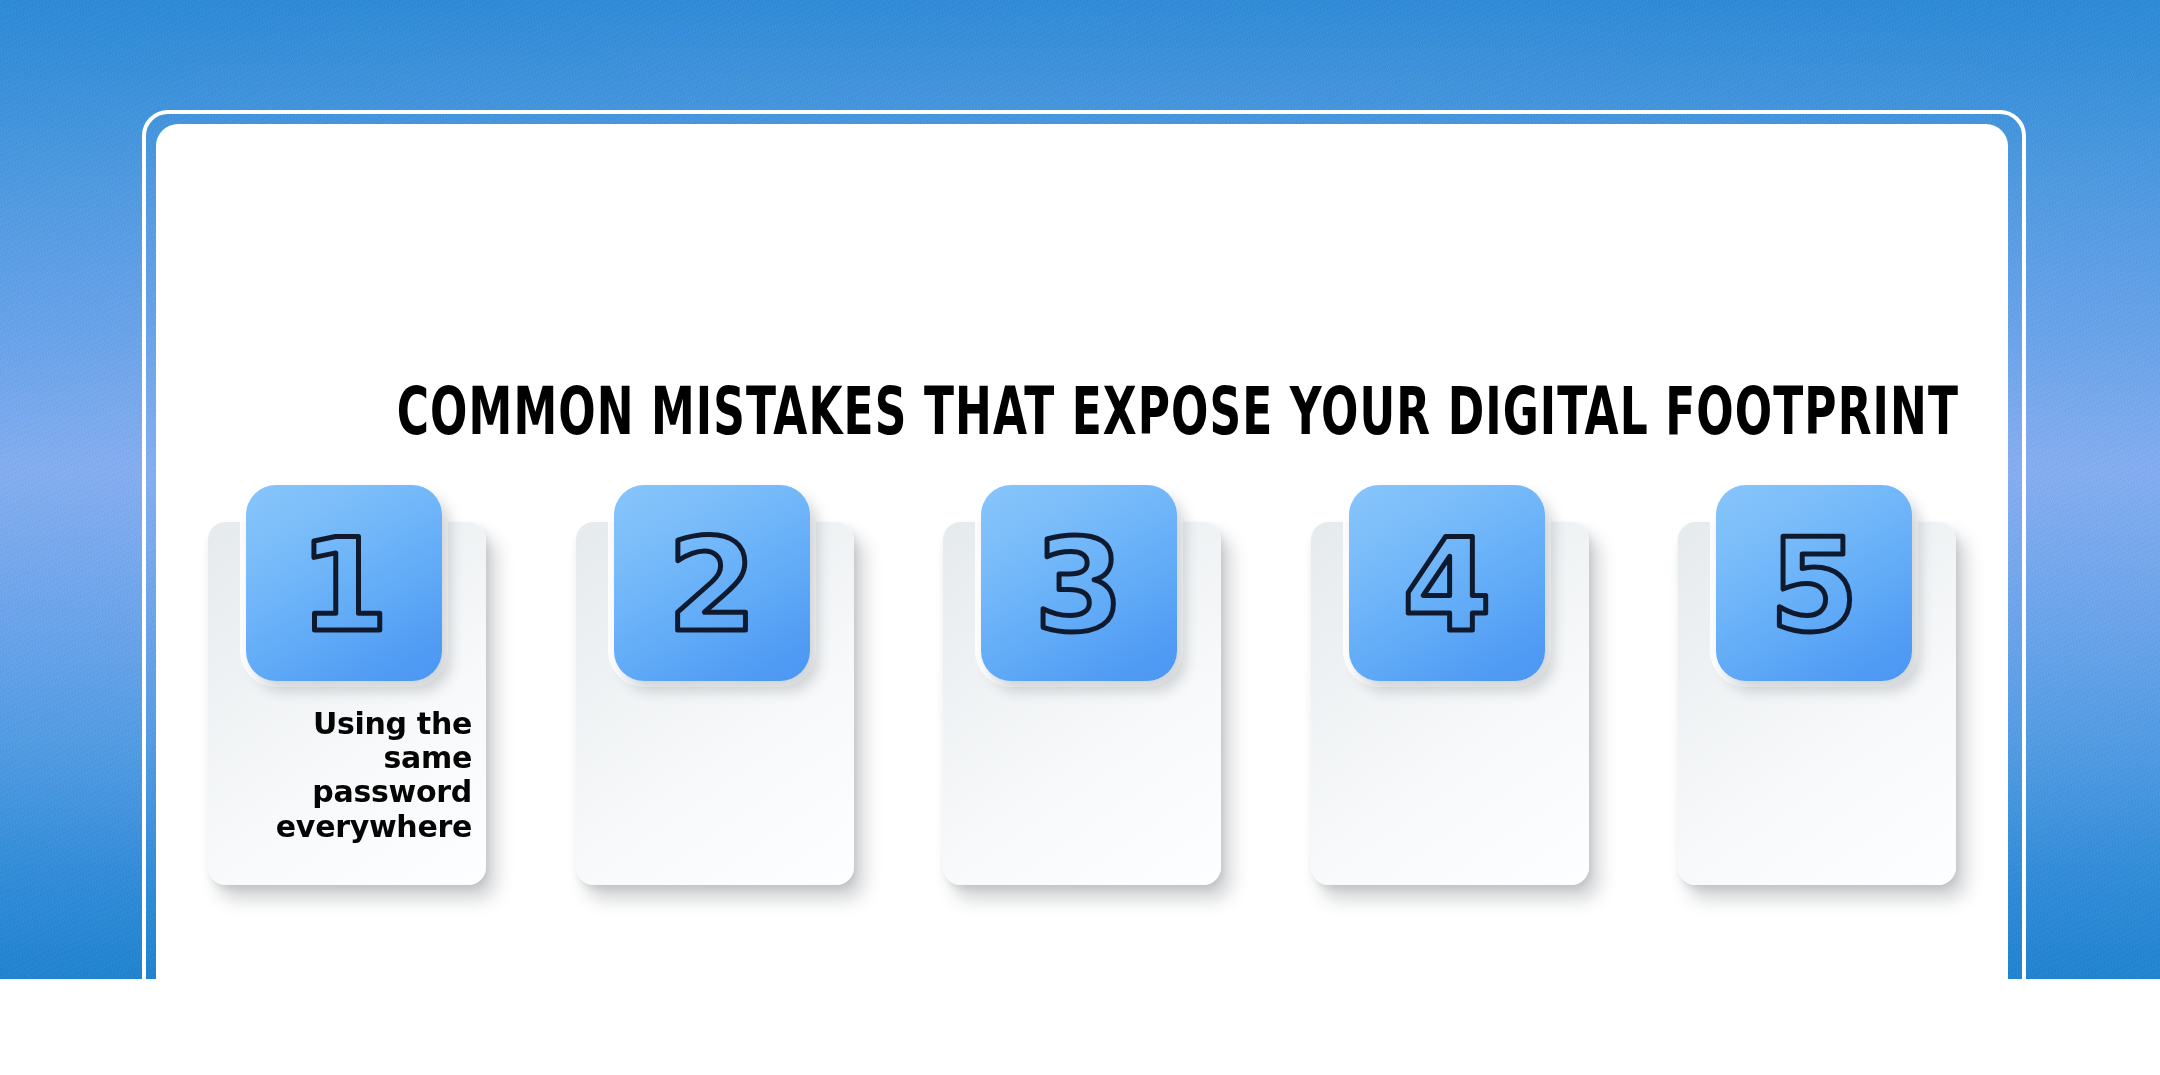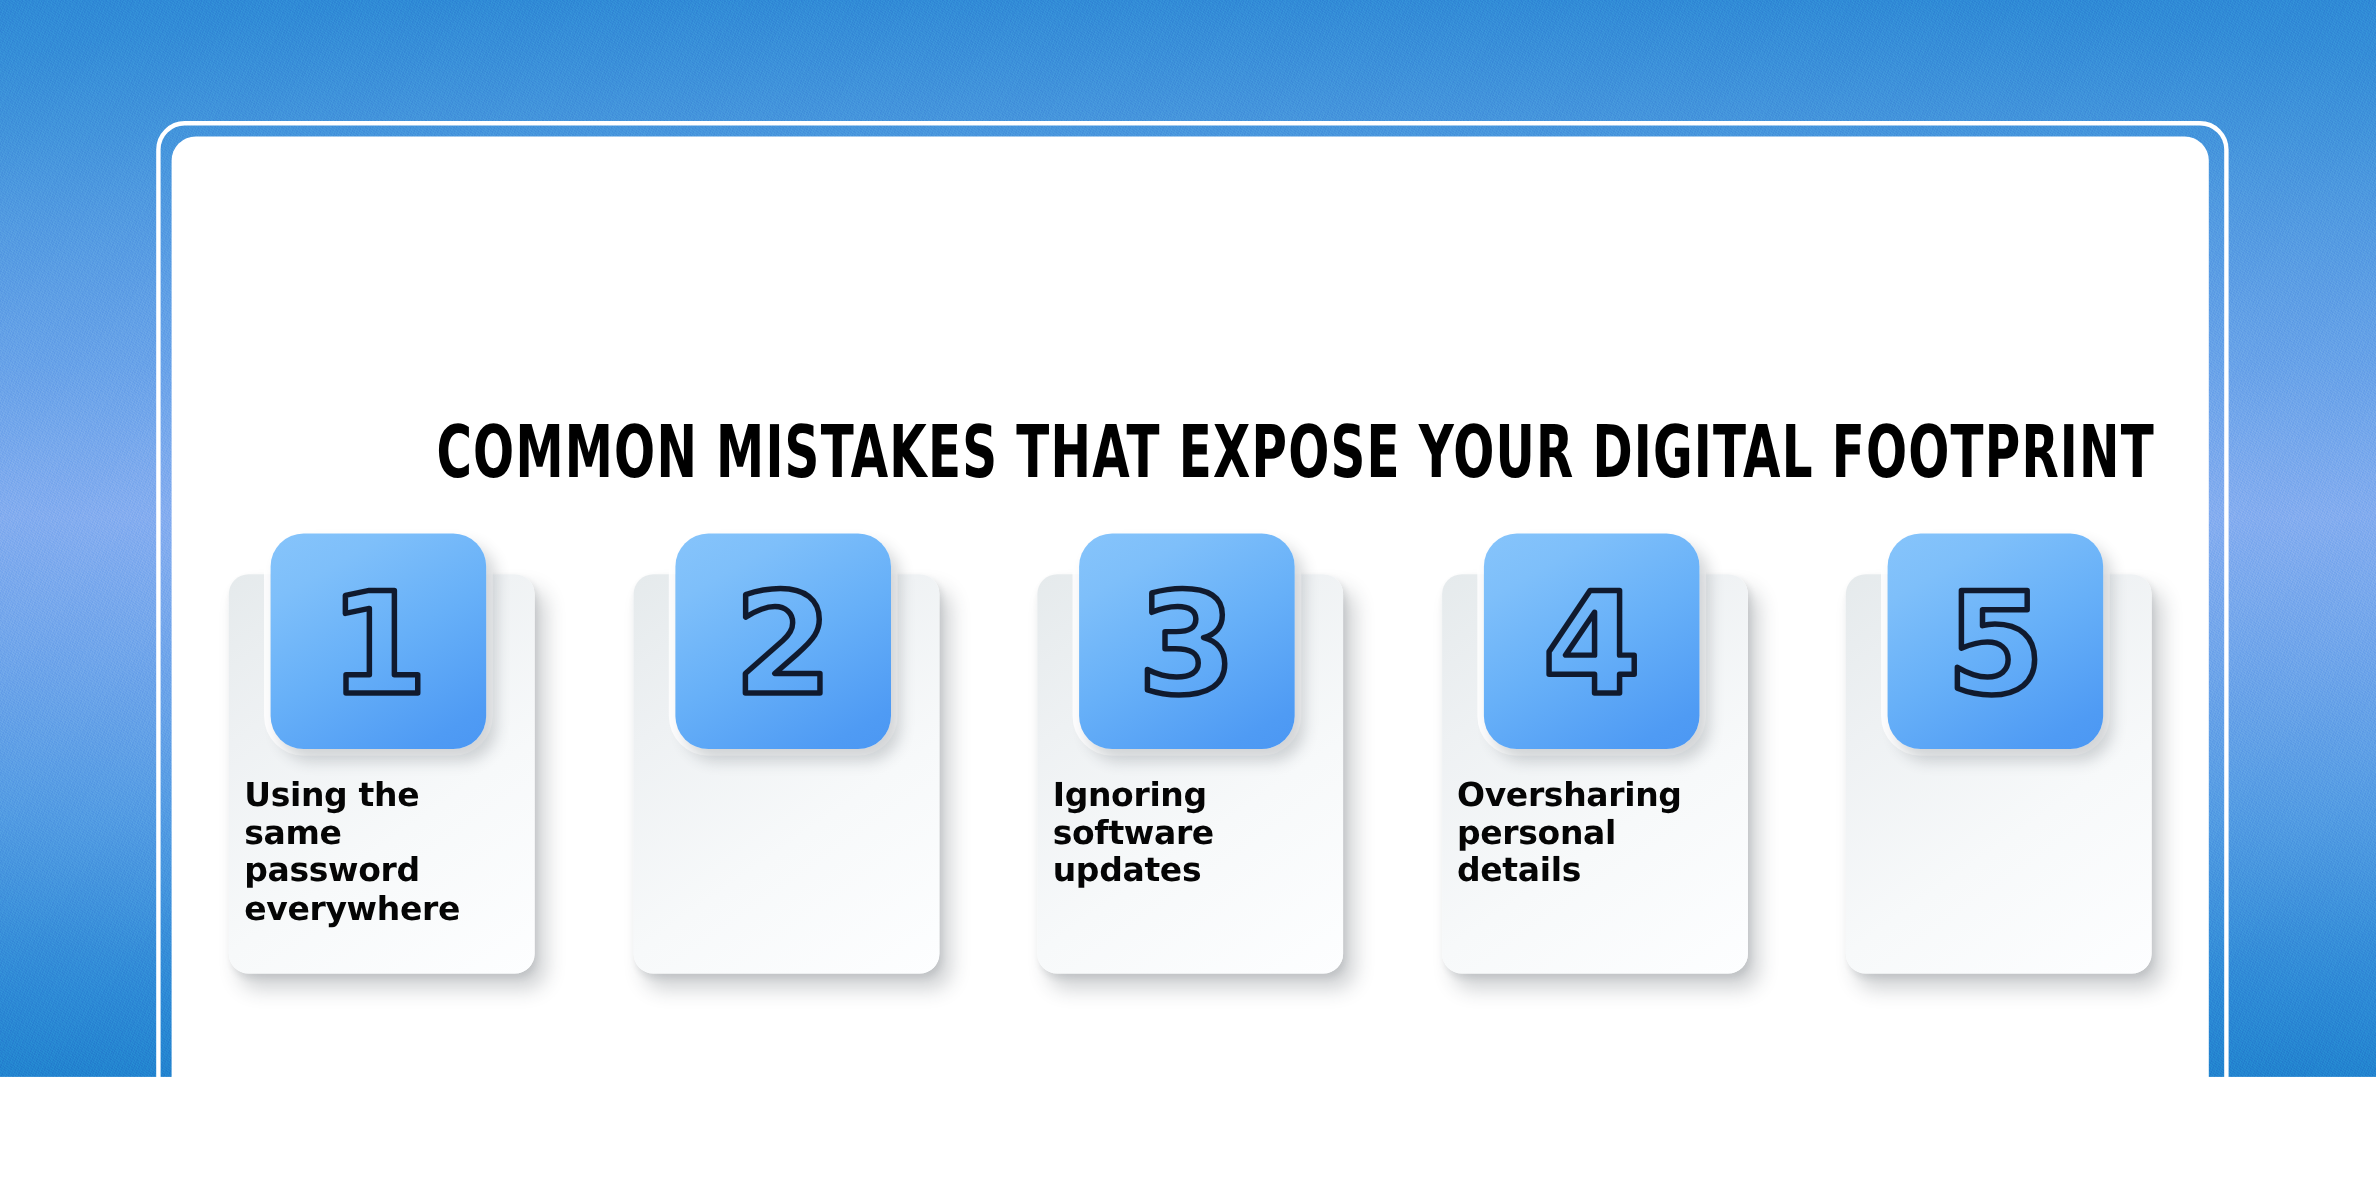--- a/index.html
+++ b/index.html
@@ -154,21 +154,21 @@
     stroke-width: 5;
     stroke-linejoin: round;
     paint-order: stroke;
   }
 
   .card-label {
     position: absolute;
     left: 14px;
     right: 14px;
     top: 222px;
-    text-align: left;
+    text-align: right;
     font-family: "DejaVu Sans", "Liberation Sans", sans-serif;
     font-weight: 700;
     font-size: 30px;
     line-height: 1.14;
     letter-spacing: -0.3px;
     color: #050505;
     white-space: pre-line;
   }
 </style>
 </head>
@@ -210,35 +210,29 @@
         </div>
       </div>
 
       <div class="card-wrap">
         <div class="card-body"></div>
         <div class="badge">
           <svg viewBox="0 0 150 150">
             <text class="numeral-text" x="75" y="122" text-anchor="middle">3</text>
           </svg>
         </div>
-        <div class="card-label">Ignoring
-software
-updates</div>
       </div>
 
       <div class="card-wrap">
         <div class="card-body"></div>
         <div class="badge">
           <svg viewBox="0 0 150 150">
             <text class="numeral-text" x="75" y="122" text-anchor="middle">4</text>
           </svg>
         </div>
-        <div class="card-label">Oversharing
-personal
-details</div>
       </div>
 
       <div class="card-wrap">
         <div class="card-body"></div>
         <div class="badge">
           <svg viewBox="0 0 150 150">
             <text class="numeral-text" x="75" y="122" text-anchor="middle">5</text>
           </svg>
         </div>
       </div>

